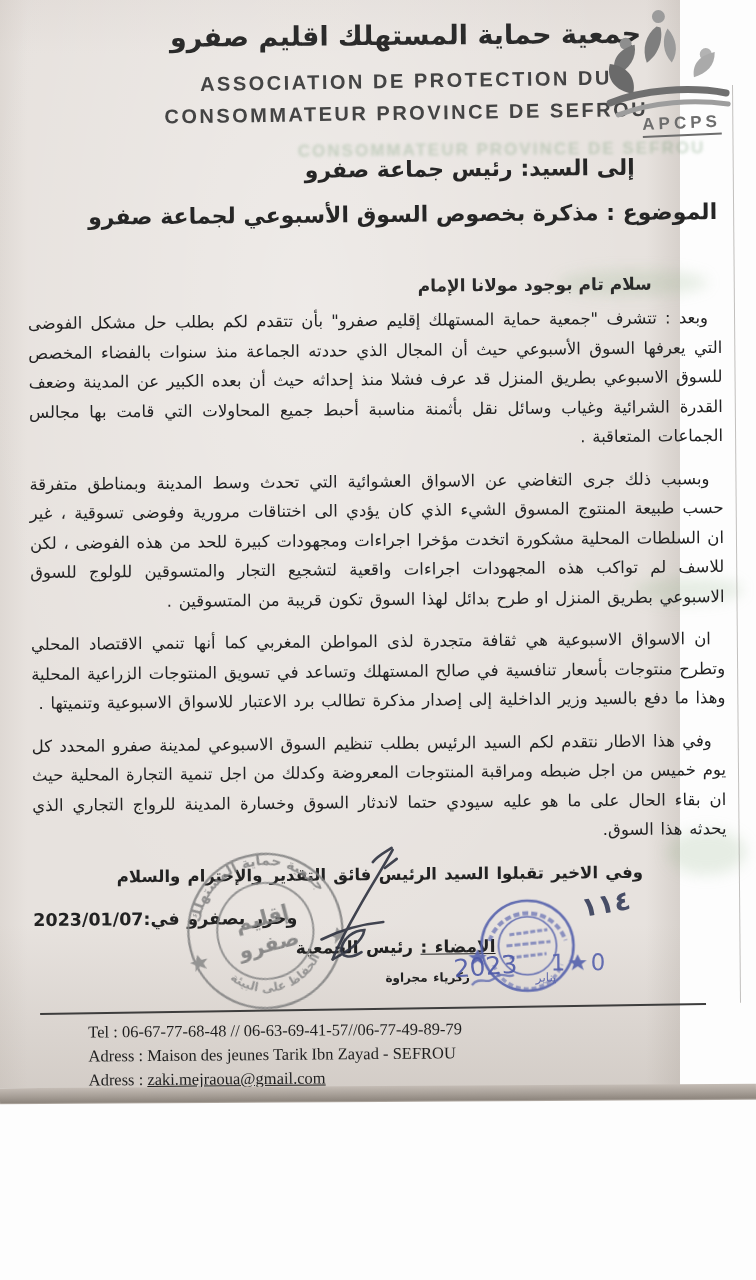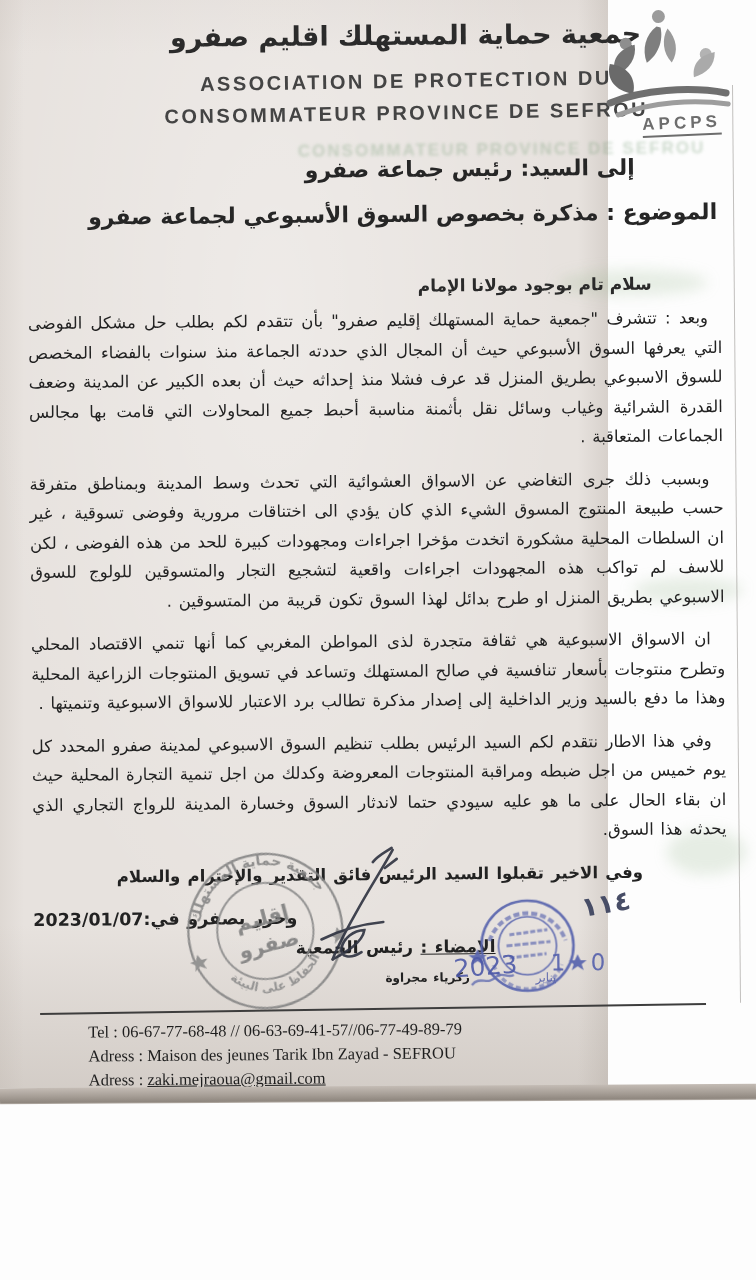--- a/index.html
+++ b/index.html
@@ -2,21 +2,21 @@
 <html><head>
 <meta charset="utf-8">
 <style>
   html,body{margin:0;padding:0;}
   body{
     width:756px;height:1280px;position:relative;overflow:hidden;
     background:#fdfdfd;
     font-family:"DejaVu Sans",sans-serif;
   }
   .paper{
-    position:absolute;left:0;top:0;width:608px;height:1088px;
+    position:absolute;left:0;top:0;width:680px;height:1088px;
     background-color:#e7e2de;
     background-image:
       radial-gradient(ellipse at 45% 28%, rgba(255,255,255,.30), rgba(255,255,255,0) 62%),
       linear-gradient(90deg, rgba(175,165,155,.16) 0, rgba(175,165,155,0) 4%, rgba(175,165,155,0) 95%, rgba(150,140,130,.20) 100%),
       linear-gradient(180deg, rgba(205,195,190,.18) 0, rgba(205,195,190,0) 5%, rgba(185,175,165,0) 85%, rgba(160,150,140,.28) 100%);
   }
   .paper-edge{
     position:absolute;left:0;top:1086px;width:756px;height:16px;
     background:linear-gradient(180deg,#c4bcb5 0%, #a59d95 55%, #8f877f 90%, #b9b2ab 100%);
     transform:rotate(-0.35deg);

